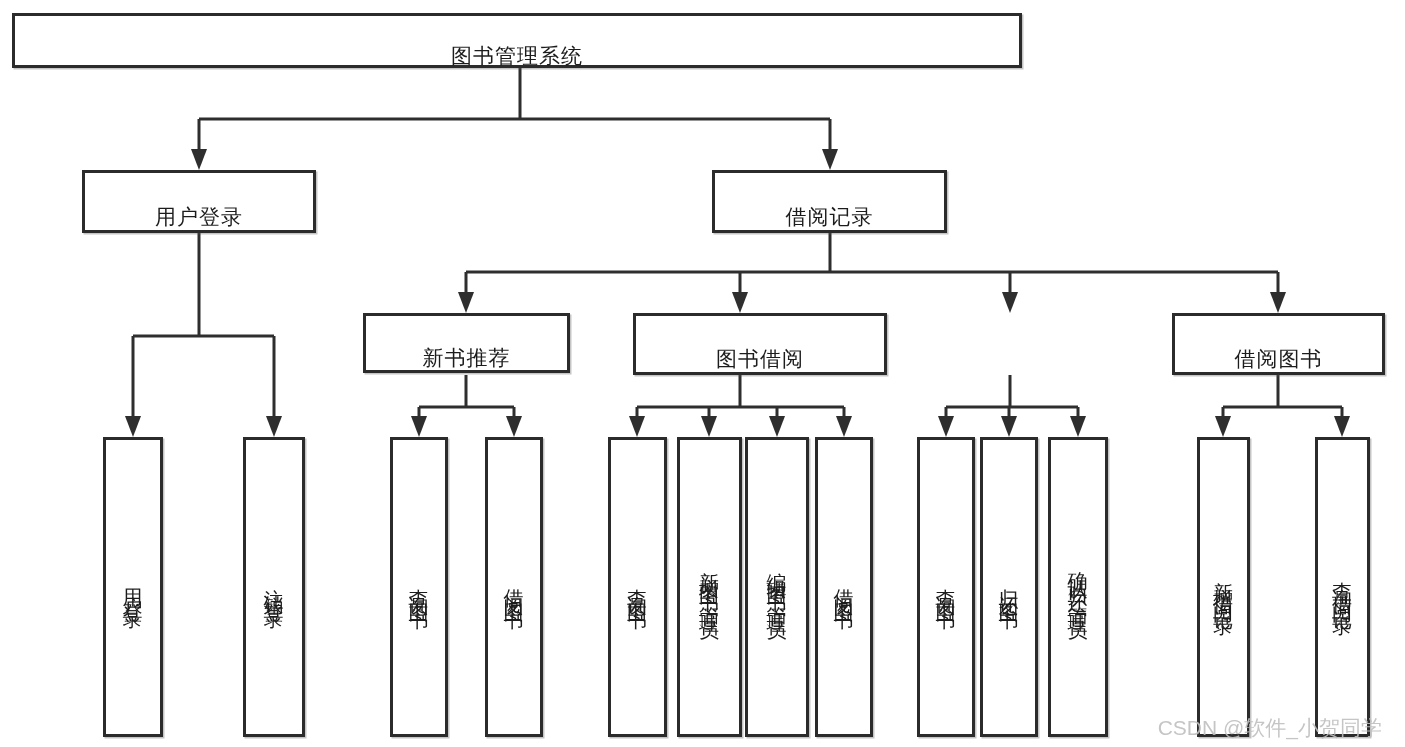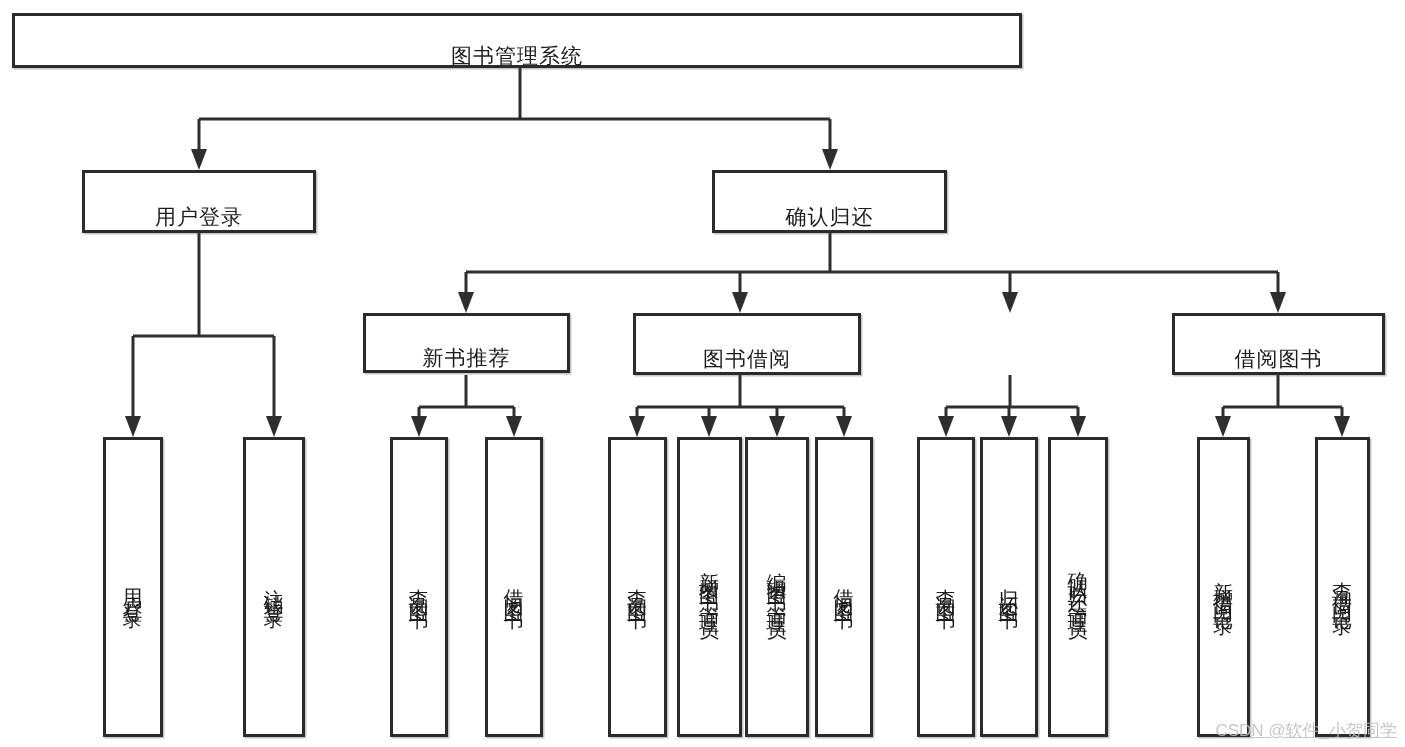--- a/index.html
+++ b/index.html
@@ -25,26 +25,25 @@
   .hlabel{font-size:21px;letter-spacing:1px;white-space:nowrap;margin-top:30px;}
   .leaf .vlabel{
     writing-mode:vertical-rl;
     text-orientation:mixed;
     font-size:20px;
     letter-spacing:7px;
     line-height:1;
   }
   .watermark{
     position:absolute;
-    right:8px;bottom:5px;
-    font-size:17px;
+    right:23px;bottom:5px;
+    font-size:21px;
     color:#bfbfbf;
     opacity:.9;
     white-space:nowrap;
-    text-decoration:underline;
   }
 </style>
 </head>
 <body>
 
 <div id="stage">
 
   <svg id="connectors" viewBox="0 0 1405 747">
     <g>
       <path d="M520,68 L520,119 M199,119 L830,119 M199,119 L199,152 M830,119 L830,152"></path>
@@ -89,27 +88,27 @@
   </svg>
 
   <div class="node" style="left:12px;top:13px;width:1010px;height:55px">
     <span class="hlabel">图书管理系统</span>
   </div>
 
   <div class="node" style="left:82px;top:170px;width:234px;height:63px">
     <span class="hlabel">用户登录</span>
   </div>
   <div class="node" style="left:712px;top:170px;width:235px;height:63px">
-    <span class="hlabel">确认归还</span>
+    <span class="hlabel">借阅记录</span>
   </div>
 
   <div class="node" style="left:363px;top:313px;width:207px;height:60px">
     <span class="hlabel">新书推荐</span>
   </div>
-  <div class="node" style="left:633px;top:313px;width:228px;height:62px">
+  <div class="node" style="left:633px;top:313px;width:254px;height:62px">
     <span class="hlabel">图书借阅</span>
   </div>
   <div class="node" style="left:1172px;top:313px;width:213px;height:62px">
     <span class="hlabel">借阅图书</span>
   </div>
 
   <div class="node leaf" style="left:103px;top:437px;width:60px;height:300px">
     <span class="vlabel">用户登录</span>
   </div>
   <div class="node leaf" style="left:243px;top:437px;width:62px;height:300px">

